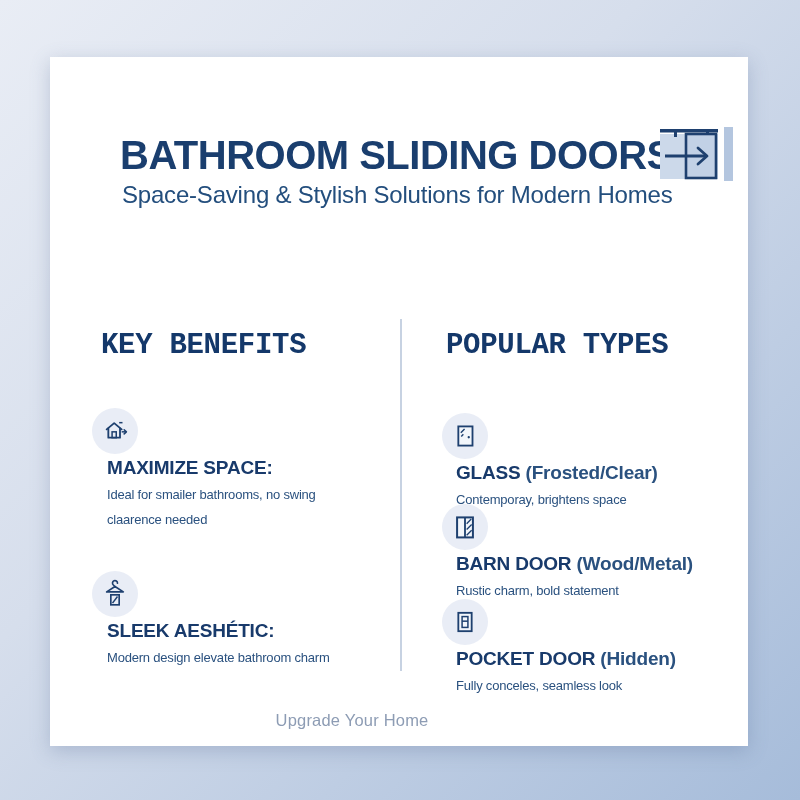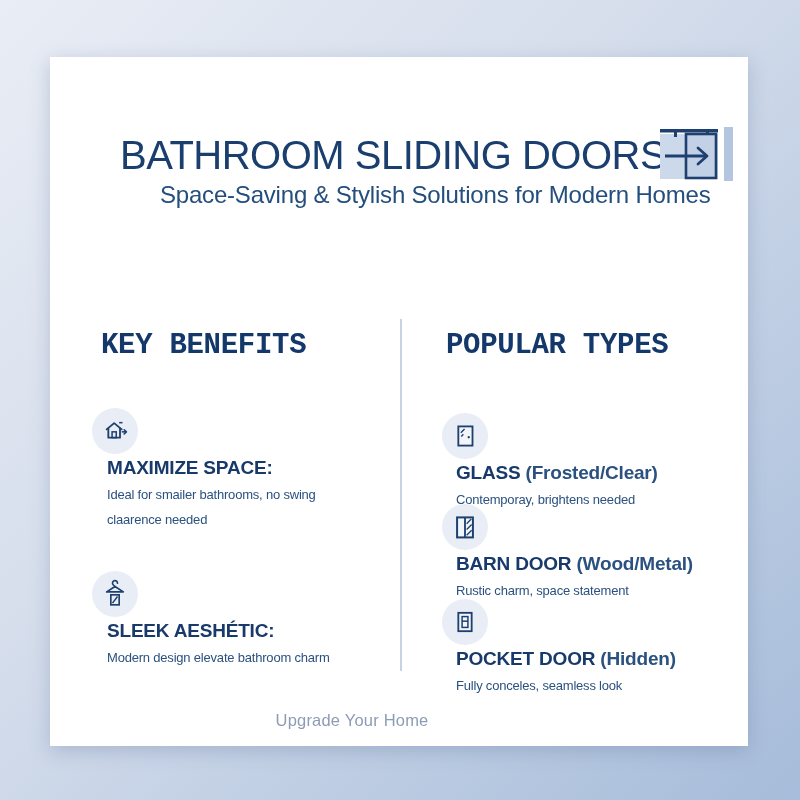--- a/index.html
+++ b/index.html
@@ -9,25 +9,25 @@
     background:linear-gradient(135deg,#e9edf5 0%,#d6deec 40%,#a6bcda 100%);
   }
   .card{
     position:absolute;left:50px;top:57px;width:698px;height:689px;
     background:#ffffff;
     box-shadow:0 5px 18px rgba(88,108,148,0.30);
   }
   .abs{position:absolute;}
   .main-title{
     left:70px;top:76px;width:540px;
-    font-size:40px;font-weight:400;color:#1a3e6e;letter-spacing:-0.5px;white-space:nowrap;
+    font-size:40px;font-weight:700;color:#1a3e6e;letter-spacing:-0.5px;white-space:nowrap;
   }
   .subtitle{
     left:72px;top:124px;
-    font-size:24px;font-weight:400;color:#234e7d;letter-spacing:-0.2px;white-space:nowrap;margin-left:38px;
+    font-size:24px;font-weight:400;color:#234e7d;letter-spacing:-0.2px;white-space:nowrap;
   }
   .header-icon{left:608px;top:66px;}
   .section-heading{
     font-size:29px;font-weight:700;color:#14386a;letter-spacing:-0.3px;white-space:nowrap;font-family:Liberation Mono, monospace;
   }
   .heading-benefits{left:51px;top:272px;}
   .heading-types{left:396px;top:272px;}
   .divider{
     left:350px;top:262px;width:2px;height:352px;background:#c7d2e2;
   }
@@ -116,37 +116,37 @@
     <div class="icon-circle">
       <svg width="30" height="30" viewBox="0 0 36 36">
         <rect x="10" y="6.5" width="17" height="23" fill="#f2f6fb" stroke="#1e406f" stroke-width="2.2"></rect>
         <line x1="13" y1="14" x2="17.5" y2="9.5" stroke="#1e406f" stroke-width="1.7"></line>
         <line x1="13.5" y1="18.5" x2="16" y2="16" stroke="#1e406f" stroke-width="1.7"></line>
         <circle cx="22.5" cy="19.5" r="1.4" fill="#1e406f"></circle>
       </svg>
     </div>
     <div class="item-text">
       <div class="item-title"><span>GLASS</span> <span class="qualifier">(Frosted/Clear)</span></div>
-      <div class="item-desc">Contemporay, brightens needed</div>
+      <div class="item-desc">Contemporay, brightens space</div>
     </div>
   </div>
 
   <div class="abs item t-item type-2">
     <div class="icon-circle">
       <svg width="30" height="30" viewBox="0 0 36 36">
         <rect x="8.5" y="6.5" width="19" height="24" fill="#f2f6fb" stroke="#1e406f" stroke-width="2.4"></rect>
         <line x1="18" y1="6.5" x2="18" y2="30.5" stroke="#1e406f" stroke-width="2.2"></line>
         <line x1="20" y1="14" x2="25.5" y2="8.5" stroke="#1e406f" stroke-width="1.6"></line>
         <line x1="20" y1="21" x2="26" y2="15" stroke="#1e406f" stroke-width="1.6"></line>
         <line x1="20" y1="28" x2="26" y2="22" stroke="#1e406f" stroke-width="1.6"></line>
       </svg>
     </div>
     <div class="item-text">
       <div class="item-title"><span>BARN DOOR</span> <span class="qualifier">(Wood/Metal)</span></div>
-      <div class="item-desc">Rustic charm, space statement</div>
+      <div class="item-desc">Rustic charm, bold statement</div>
     </div>
   </div>
 
   <div class="abs item t-item type-3">
     <div class="icon-circle">
       <svg width="30" height="30" viewBox="0 0 36 36">
         <rect x="10" y="7" width="16" height="22" fill="#f2f6fb" stroke="#1e406f" stroke-width="2.2"></rect>
         <rect x="14.5" y="11.5" width="7" height="13" fill="none" stroke="#1e406f" stroke-width="1.8"></rect>
         <line x1="14.5" y1="17" x2="21.5" y2="17" stroke="#1e406f" stroke-width="1.8"></line>
       </svg>

